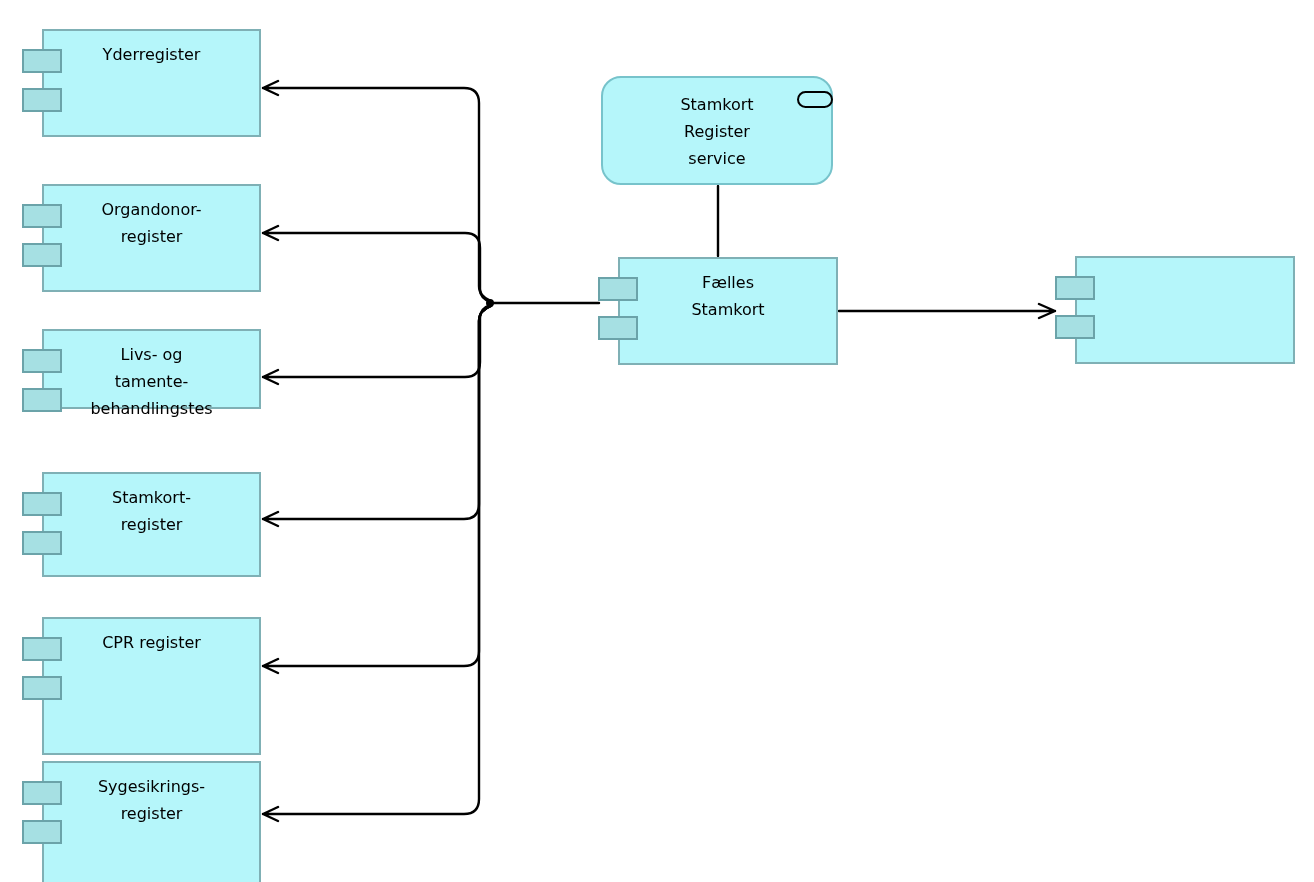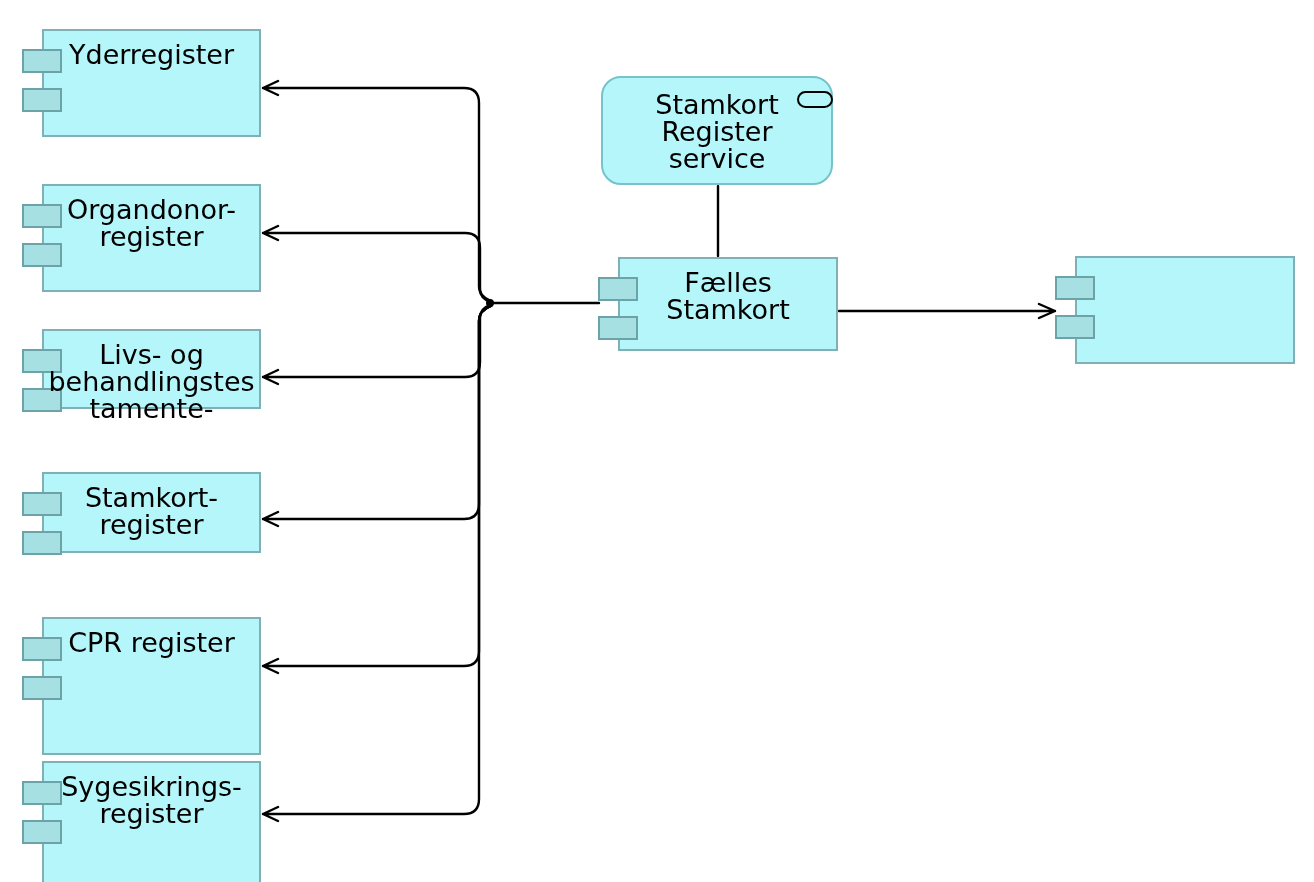--- a/index.html
+++ b/index.html
@@ -32,21 +32,21 @@
     left:-22px;
     width:40px;height:24px;
     background:var(--port-fill,#A6E0E3);
     border:2px solid var(--port-border,#6BA3A9);
   }
   .port.p1{top:18px;}
   .port.p2{top:57px;}
   .label{
     position:absolute;left:0;right:0;top:10px;
     text-align:center;
-    font-size:27px;line-height:27px;
+    font-size:16px;line-height:27px;
     white-space:nowrap;
   }
   .service{
     position:absolute;
     background:var(--node-fill,#B5F6FA);
     border:2px solid var(--service-border,#77C3CB);
     border-radius:20px;
     z-index:2;
   }
   .service .label{top:13px;}
@@ -92,26 +92,26 @@
       <div>Organdonor-</div>
       <div>register</div>
     </div>
   </div>
 
   <div class="node" style="left:42px;top:329px;width:219px;height:80px">
     <div class="port p1"></div>
     <div class="port p2"></div>
     <div class="label">
       <div>Livs- og</div>
+      <div>tamente-</div>
       <div>behandlingstes</div>
-      <div>tamente-</div>
     </div>
   </div>
 
-  <div class="node" style="left:42px;top:472px;width:219px;height:81px">
+  <div class="node" style="left:42px;top:472px;width:219px;height:105px">
     <div class="port p1"></div>
     <div class="port p2"></div>
     <div class="label">
       <div>Stamkort-</div>
       <div>register</div>
     </div>
   </div>
 
   <div class="node" style="left:42px;top:617px;width:219px;height:138px">
     <div class="port p1"></div>
@@ -132,21 +132,21 @@
 
   <div class="service" style="left:601px;top:76px;width:232px;height:109px">
     <div class="interface-icon"></div>
     <div class="label">
       <div>Stamkort</div>
       <div>Register</div>
       <div>service</div>
     </div>
   </div>
 
-  <div class="node" style="left:618px;top:257px;width:220px;height:94px">
+  <div class="node" style="left:618px;top:257px;width:220px;height:108px">
     <div class="port p1"></div>
     <div class="port p2"></div>
     <div class="label">
       <div>Fælles</div>
       <div>Stamkort</div>
     </div>
   </div>
 
   <div class="node" style="left:1075px;top:256px;width:220px;height:108px">
     <div class="port p1"></div>

